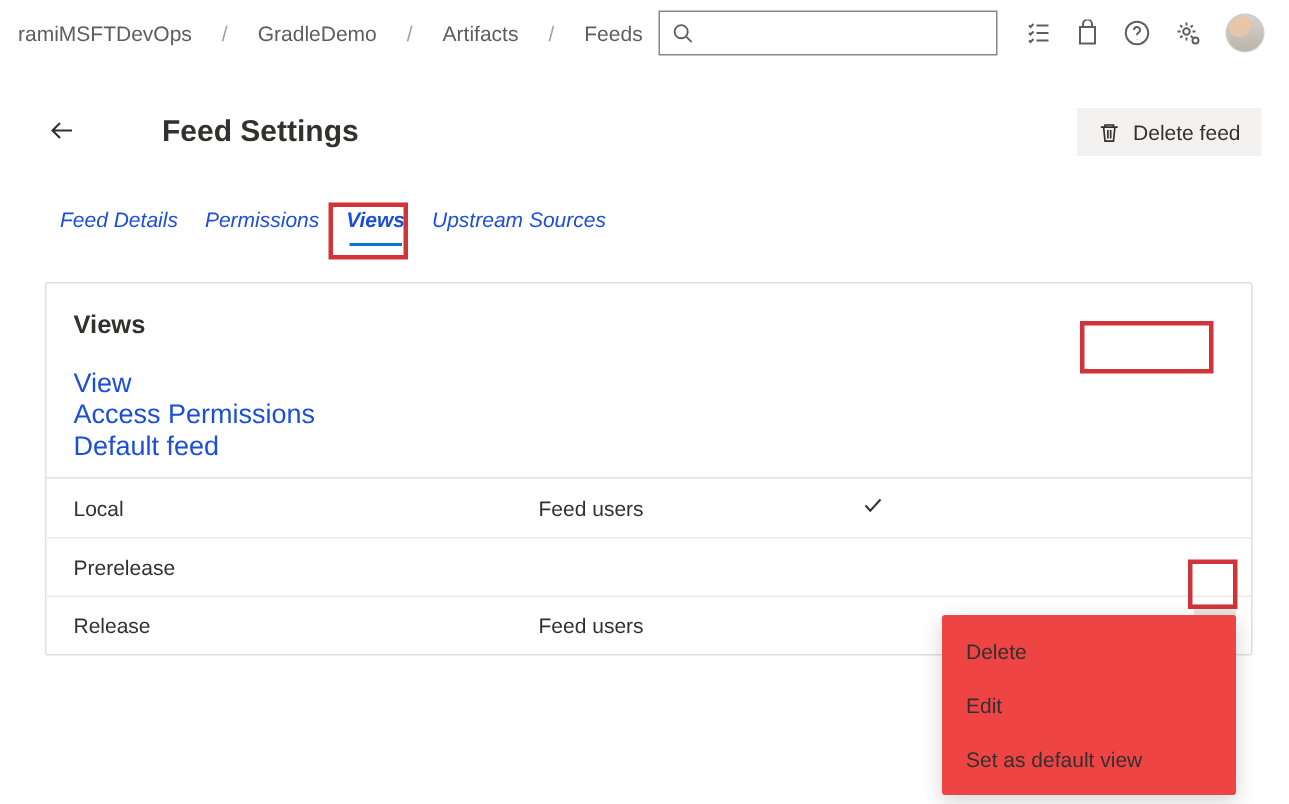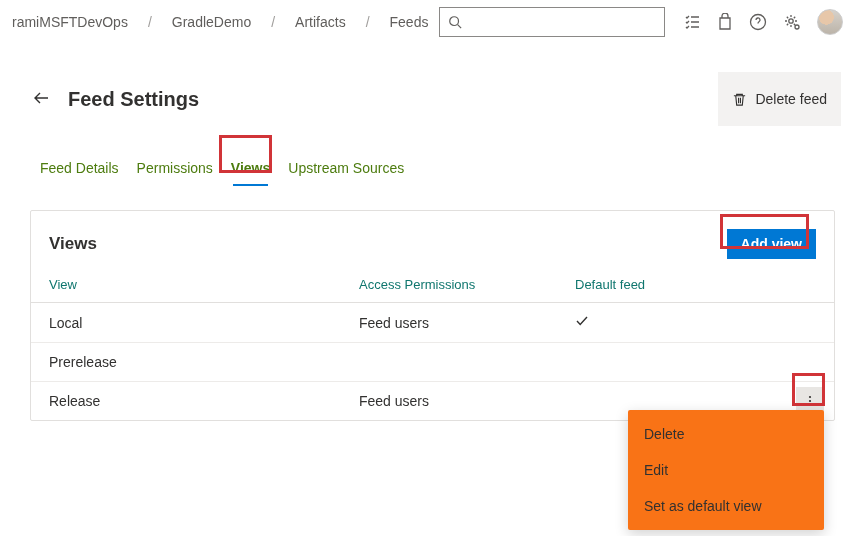--- a/index.html
+++ b/index.html
@@ -71,53 +71,55 @@
     border-radius: 50%;
     background: radial-gradient(circle at 35% 30%, #e7c7a9 0 32%, transparent 33%),
                 linear-gradient(#d7d2cb, #bcb4a9);
     border: 1px solid #ccc;
     cursor: pointer;
   }
   .page-header {
     display: flex;
     align-items: center;
     padding: 28px 18px 4px 32px;
+    gap: 40px;
   }
   .back-arrow {
     margin-right: 18px;
     cursor: pointer;
     color: #323130;
   }
   .page-title {
     font-size: 20px;
     font-weight: 600;
   }
   .delete-feed-btn {
     margin-left: auto;
     display: flex;
     align-items: center;
     gap: 8px;
     background: #f3f2f1;
     border: none;
-    padding: 19px 14px;
+    padding: 8px 14px;
     font-size: 14px;
     cursor: pointer;
     color: #323130;
   }
   .tab-row {
     display: flex;
     gap: 18px;
     padding: 24px 0 0 40px;
     border-bottom: 0;
   }
   .tab {
     padding: 6px 0 10px 0;
     cursor: pointer;
-    color: #4d7c0f;
+    color: #1d4ed8;
     position: relative;
+    font-style: italic;
   }
   .tab.active {
     font-weight: 600;
   }
   .tab.active::after {
     content: "";
     position: absolute;
     left: 2px; right: 2px; bottom: 0;
     height: 2px;
     background: #0078d4;
@@ -147,23 +149,24 @@
     color: #fff;
     border: none;
     font-weight: 600;
     font-size: 14px;
     padding: 7px 14px;
     cursor: pointer;
   }
   .col-headers {
     display: flex;
     padding: 4px 18px 10px 18px;
-    color: #0f766e;
-    font-size: 13px;
+    color: #1d4ed8;
+    font-size: 18px;
     border-bottom: 1px solid #e1dfdd;
+    flex-direction: column;
   }
   .col-view { width: 310px; }
   .col-access { width: 216px; }
   .col-default { flex: 1; }
   .row {
     display: flex;
     align-items: center;
     padding: 11px 18px;
     border-bottom: 1px solid #edebe9;
     font-size: 14px;
@@ -183,21 +186,21 @@
     align-items: center;
     justify-content: center;
     background: #e8e6e3;
     cursor: pointer;
   }
   .context-menu {
     position: absolute;
     left: 628px;
     top: 410px;
     width: 196px;
-    background: #f97316;
+    background: #ef4444;
     box-shadow: 0 4px 14px rgba(0,0,0,0.18);
     border-radius: 2px;
     padding: 6px 0;
     z-index: 20;
   }
   .menu-item {
     padding: 10px 16px;
     cursor: pointer;
     font-size: 14px;
   }
@@ -271,21 +274,20 @@
     <div class="tab">Feed Details</div>
     <div class="tab">Permissions</div>
     <div class="tab active">Views</div>
     <div class="tab">Upstream Sources</div>
   </div>
   <div class="highlight-box" style="left:219px; top:135px; width:53px; height:38px;"></div>
 
   <div class="panel">
     <div class="panel-header">
       <span class="panel-title">Views</span>
-      <button class="add-view-btn">Add view</button>
     </div>
     <div class="highlight-box" style="left:720px; top:214px; width:89px; height:35px;"></div>
 
     <div class="col-headers">
       <div class="col-view">View</div>
       <div class="col-access">Access Permissions</div>
       <div class="col-default">Default feed</div>
     </div>
 
     <div class="row">

